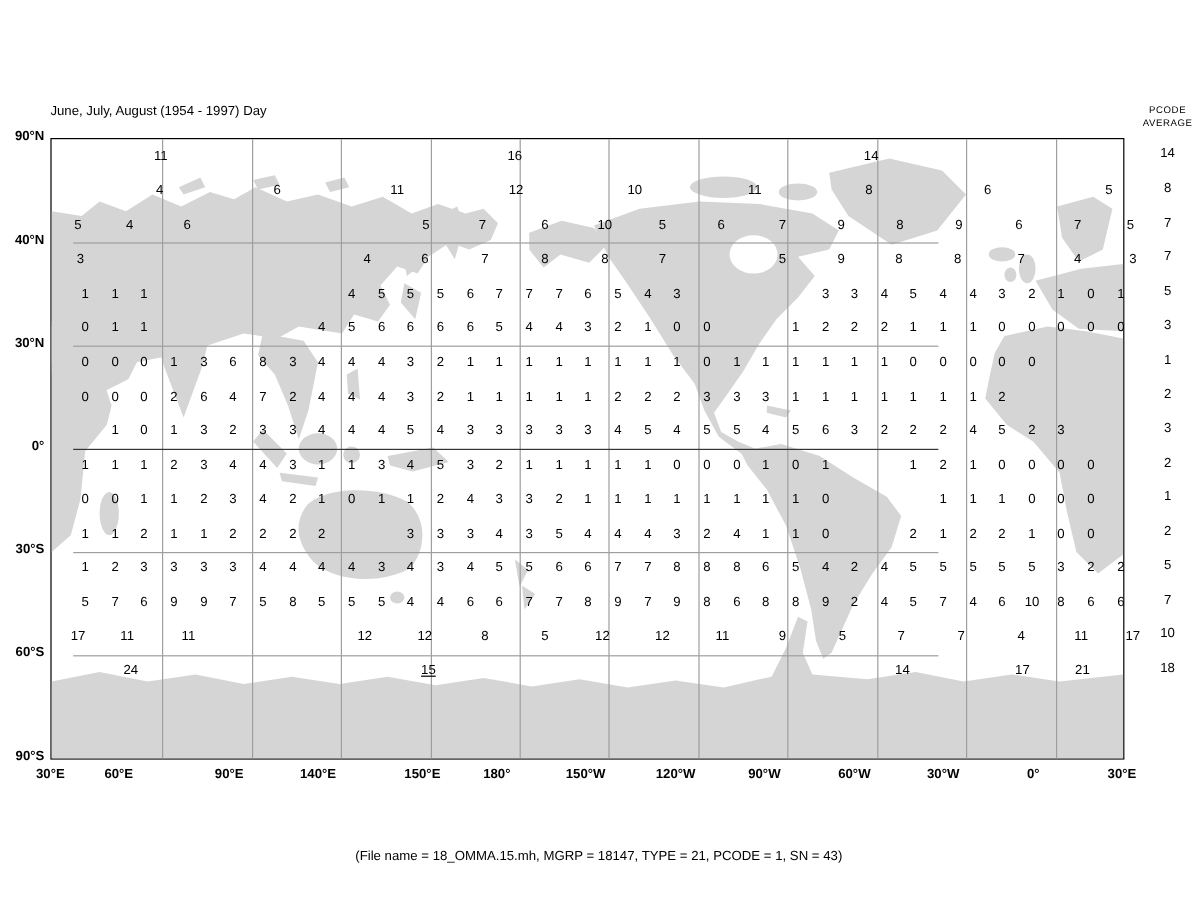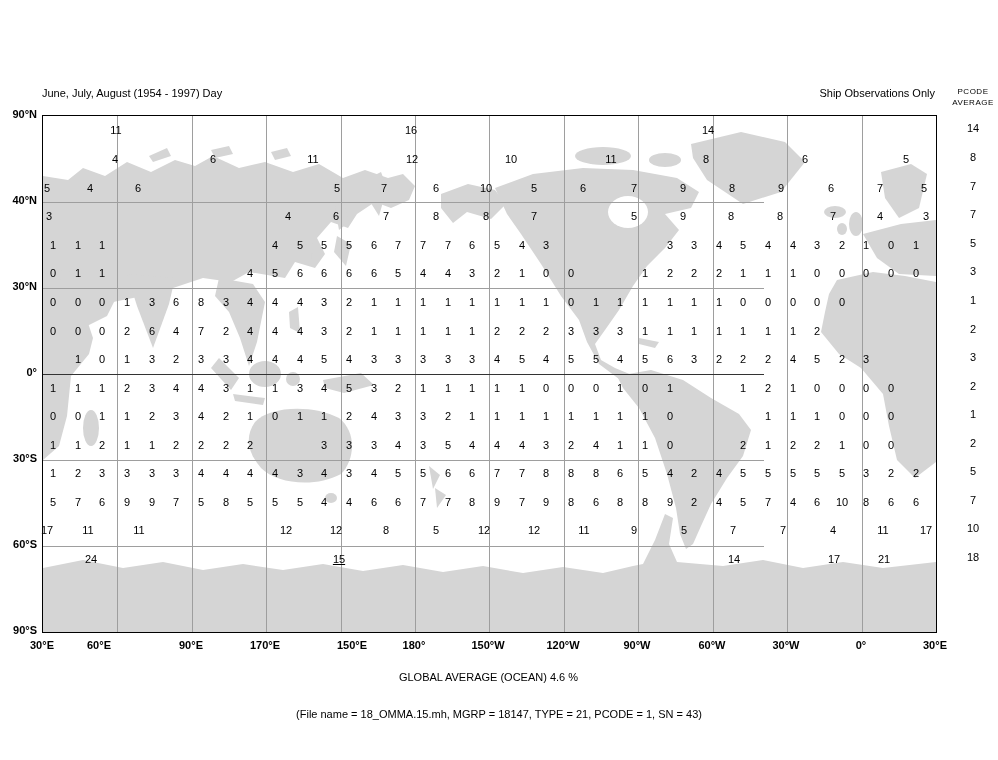--- a/index.html
+++ b/index.html
@@ -6,38 +6,37 @@
   #page { position:relative; width:998px; height:760px; background:#fff;
           font-family:"Liberation Sans", sans-serif; color:#000; overflow:hidden; }
   .abs { position:absolute; }
   .title { left:42px; top:8px; width:893px; text-align:center; font-size:15px; font-weight:bold; }
   .subtitle { left:42px; top:35px; width:893px; text-align:center; font-size:12px; font-weight:bold; }
   .hdr-left { left:42px; top:87px; font-size:11px; }
   .hdr-right { left:640px; top:87px; width:295px; text-align:right; font-size:11px; }
   .zonal-hdr { left:948px; top:86px; width:50px; text-align:center; font-size:8px; line-height:11px; letter-spacing:0.5px; }
   #map-frame { left:42px; top:115px; width:893px; height:516px; border:1px solid #000; background:#fff; }
   #map-frame svg { position:absolute; left:0; top:0; }
-  #grid-layer, #values-layer { position:absolute; left:0; top:0; width:721px; height:516px; }
+  #grid-layer, #values-layer { position:absolute; left:18px; top:0; width:721px; height:516px; }
   .gv { position:absolute; top:0; bottom:0; width:1px; }
   .gh { position:absolute; left:0; right:0; height:1px; }
   .val { position:absolute; transform:translate(-50%,-50%); font-size:11px; white-space:nowrap; }
   .lat-lbl { position:absolute; left:0; width:37px; text-align:right; font-size:11px; font-weight:bold; }
   .lon-lbl { position:absolute; width:56px; text-align:center; font-size:11px; font-weight:bold; top:639px; }
   .zonal-val { position:absolute; left:950px; width:46px; text-align:center; font-size:11px; }
   .g-avg { left:42px; top:671px; width:893px; text-align:center; font-size:11px; }
   .file-info { left:0; top:708px; width:998px; text-align:center; font-size:11px; }
 </style>
 </head>
 <body>
 
 <div id="page">
 
 
   <div class="abs hdr-left">June, July, August (1954 - 1997) Day</div>
-  <div class="abs hdr-right">Ship Observations Only</div>
   <div class="abs zonal-hdr">
     <div>PCODE</div>
     <div>AVERAGE</div>
   </div>
 
   <div id="map-frame" class="abs">
     <svg width="893" height="516" viewBox="0 0 893 516">
       <g stroke="none">
         <path class="land" d="M0,96 L0,60 L25,64 L40,52 L62,60 L84,46 L108,56 L132,44 L152,50 L170,40 L196,52 L222,46 L250,56 L276,48 L300,62 L322,54 L345,62 L360,58 L372,70 L366,84 L348,92 L332,86 L314,98 L305,112 L288,106 L274,122 L282,138 L272,152 L252,146 L242,162 L206,156 L188,166 L160,162 L130,172 L100,180 L70,186 L40,182 L18,192 L0,186 Z" fill="#d5d5d5"></path>
         <path class="land" d="M106,40 L124,32 L128,40 L110,46 Z" fill="#d5d5d5"></path>
@@ -492,21 +491,21 @@
       <div class="lat-lbl" style="top: 280px;">30°N</div>
       <div class="lat-lbl" style="top: 366px;">0°</div>
       <div class="lat-lbl" style="top: 452px;">30°S</div>
       <div class="lat-lbl" style="top: 538px;">60°S</div>
       <div class="lat-lbl" style="top: 624px;">90°S</div>
     </div>
   <div id="lon-axis" class="abs">
       <div class="lon-lbl" style="left: 14px;">30°E</div>
       <div class="lon-lbl" style="left: 71px;">60°E</div>
       <div class="lon-lbl" style="left: 163px;">90°E</div>
-      <div class="lon-lbl" style="left: 237px;">170°E</div>
+      <div class="lon-lbl" style="left: 237px;">140°E</div>
       <div class="lon-lbl" style="left: 324px;">150°E</div>
       <div class="lon-lbl" style="left: 386px;">180°</div>
       <div class="lon-lbl" style="left: 460px;">150°W</div>
       <div class="lon-lbl" style="left: 535px;">120°W</div>
       <div class="lon-lbl" style="left: 609px;">90°W</div>
       <div class="lon-lbl" style="left: 684px;">60°W</div>
       <div class="lon-lbl" style="left: 758px;">30°W</div>
       <div class="lon-lbl" style="left: 833px;">0°</div>
       <div class="lon-lbl" style="left: 907px;">30°E</div>
     </div>
@@ -522,16 +521,15 @@
       <div class="zonal-val" style="top: 351px;">3</div>
       <div class="zonal-val" style="top: 380px;">2</div>
       <div class="zonal-val" style="top: 408px;">1</div>
       <div class="zonal-val" style="top: 437px;">2</div>
       <div class="zonal-val" style="top: 465px;">5</div>
       <div class="zonal-val" style="top: 494px;">7</div>
       <div class="zonal-val" style="top: 522px;">10</div>
       <div class="zonal-val" style="top: 551px;">18</div>
     </div>
 
-  <div class="abs g-avg">GLOBAL AVERAGE (OCEAN)   4.6 %</div>
   <div class="abs file-info">(File name = 18_OMMA.15.mh, MGRP = 18147, TYPE = 21, PCODE = 1, SN = 43)</div>
 
 </div>
 
 </body></html>

